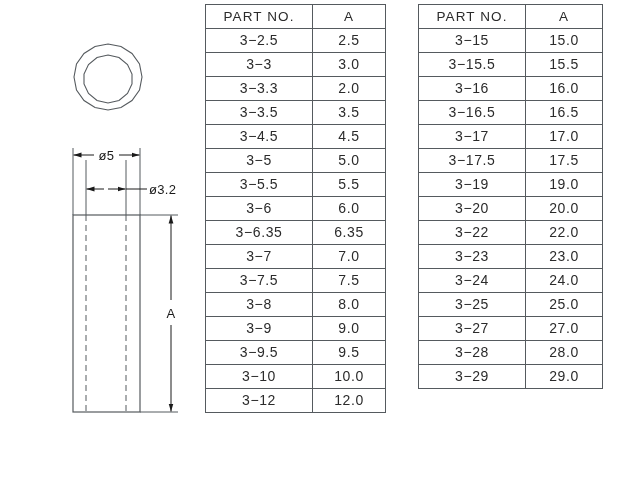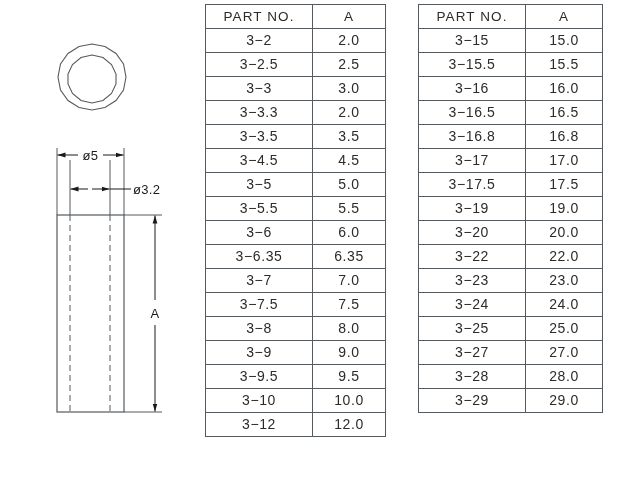--- a/index.html
+++ b/index.html
@@ -12,21 +12,21 @@
     width: 640px;
     height: 480px;
     background: #ffffff;
     font-family: "Liberation Sans", sans-serif;
     overflow: hidden;
   }
 
   
   #drawing {
     position: absolute;
-    left: 0;
+    left: 16px;
     top: 0;
     width: 200px;
     height: 480px;
   }
   #drawing svg {
     display: block;
   }
   .dim-text {
     font-family: "Liberation Sans", sans-serif;
     font-size: 13px;
@@ -128,24 +128,20 @@
 
   <table class="spec-table" id="table-1">
     <thead>
       <tr>
         <th class="col-part">PART NO.</th>
         <th class="col-a">A</th>
       </tr>
     </thead>
     <tbody>
         <tr>
-          <td class="col-part">3−2</td>
-          <td class="col-a">2.0</td>
-        </tr>
-        <tr>
           <td class="col-part">3−2.5</td>
           <td class="col-a">2.5</td>
         </tr>
         <tr>
           <td class="col-part">3−3</td>
           <td class="col-a">3.0</td>
         </tr>
         <tr>
           <td class="col-part">3−3.3</td>
           <td class="col-a">2.0</td>
@@ -223,24 +219,20 @@
         </tr>
         <tr>
           <td class="col-part">3−16</td>
           <td class="col-a">16.0</td>
         </tr>
         <tr>
           <td class="col-part">3−16.5</td>
           <td class="col-a">16.5</td>
         </tr>
         <tr>
-          <td class="col-part">3−16.8</td>
-          <td class="col-a">16.8</td>
-        </tr>
-        <tr>
           <td class="col-part">3−17</td>
           <td class="col-a">17.0</td>
         </tr>
         <tr>
           <td class="col-part">3−17.5</td>
           <td class="col-a">17.5</td>
         </tr>
         <tr>
           <td class="col-part">3−19</td>
           <td class="col-a">19.0</td>

